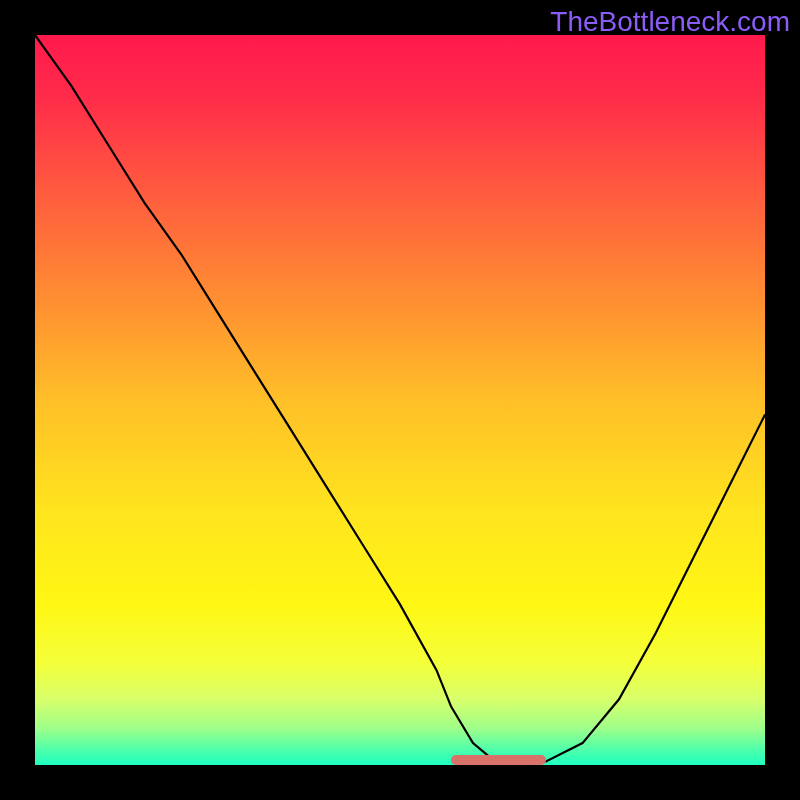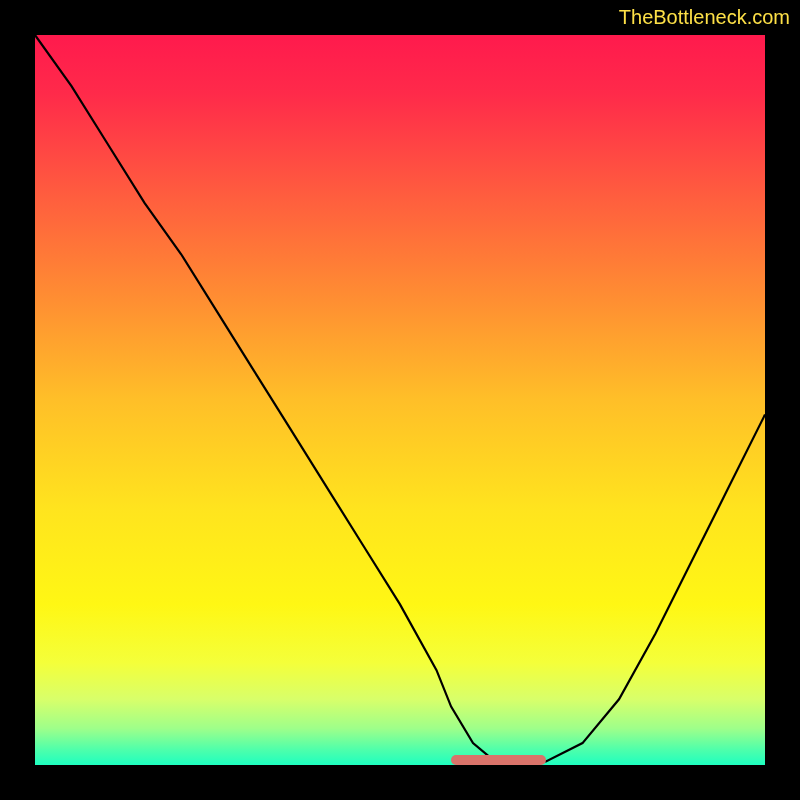--- a/index.html
+++ b/index.html
@@ -8,23 +8,23 @@
     background: #000;
     width: 800px;
     height: 800px;
     position: relative;
     overflow: hidden;
   }
   .watermark {
     position: absolute;
     top: 6px;
     right: 10px;
-    color: #fde047;
+    color: #8b5cf6;
     font-family: Arial, Helvetica, sans-serif;
-    font-size: 20px;
+    font-size: 28px;
     font-weight: 500;
     z-index: 10;
     text-align: right;
   }
   .plot-frame {
     position: absolute;
     left: 35px;
     top: 35px;
     width: 730px;
     height: 730px;

